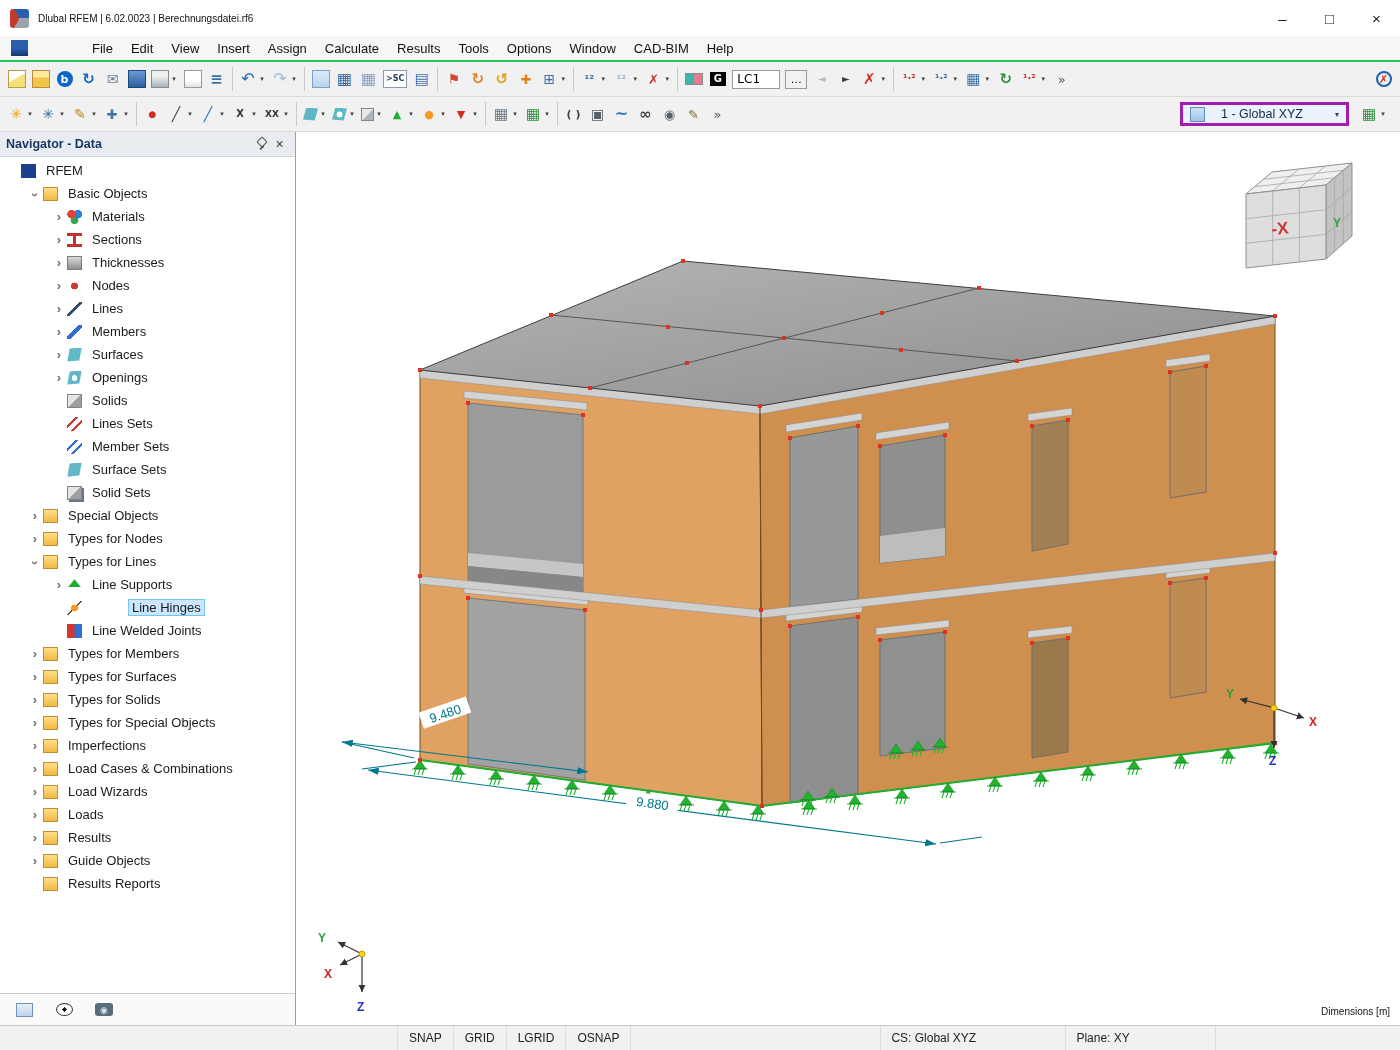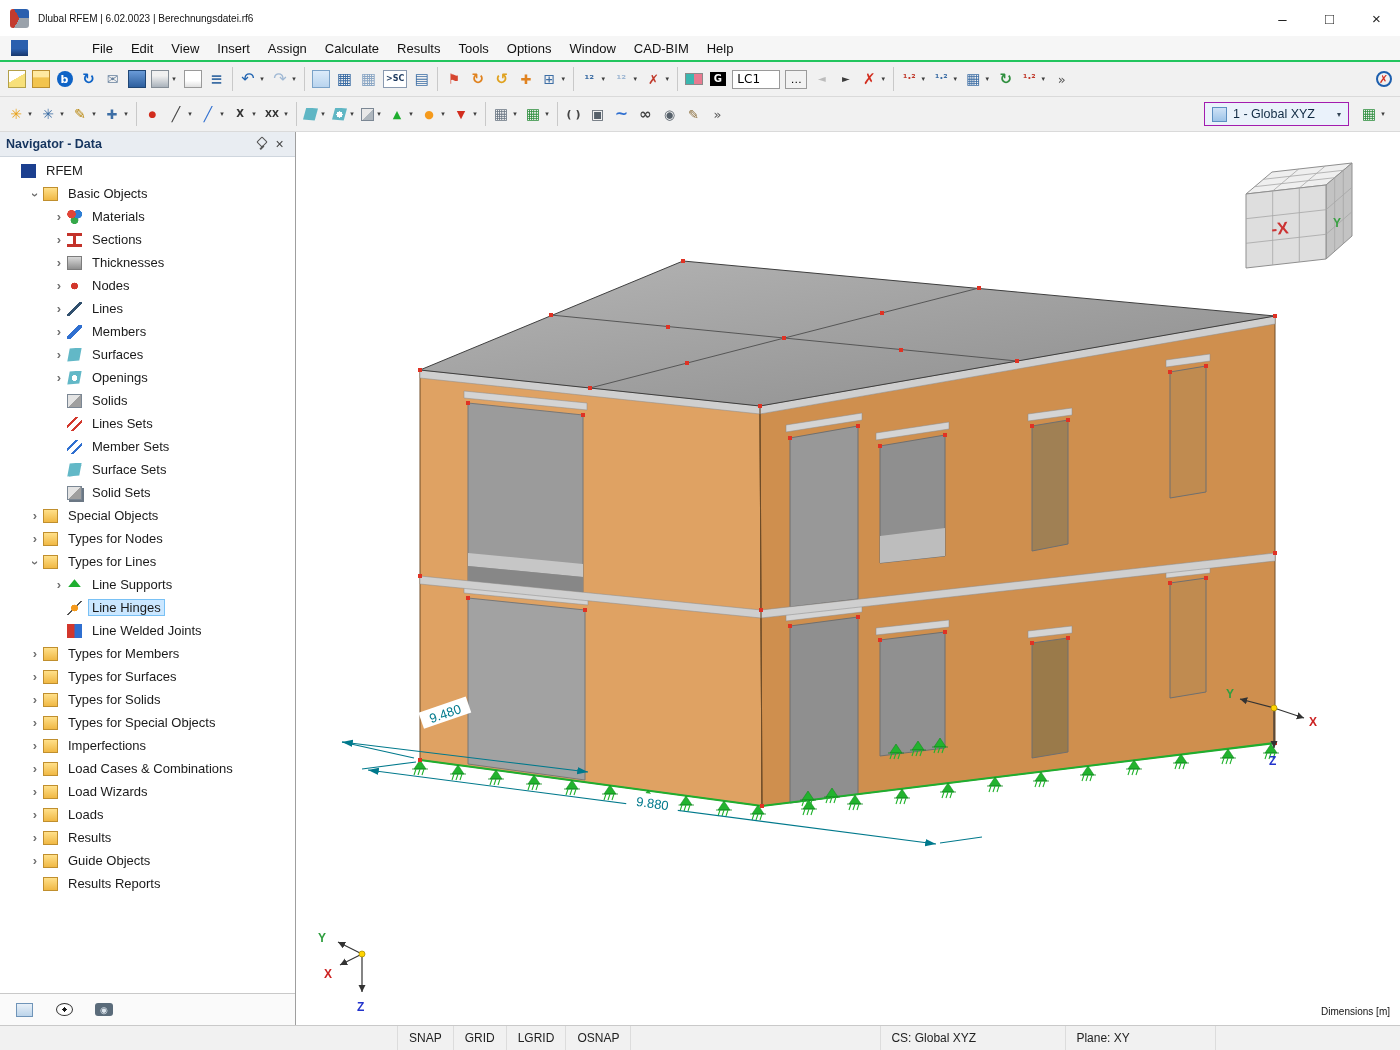--- a/index.html
+++ b/index.html
@@ -20,21 +20,21 @@
   .menu-item { padding:0 9px; height:100%; display:flex; align-items:center; font-size:13px; color:#111; background:none; border:none; }
 
   
   .toolbar { height:35px; background:#f1f1f1; display:flex; align-items:center; padding:0 5px; gap:1px; flex:none; border-bottom:1px solid #dadada; }
   .tb-btn { height:27px; min-width:23px; display:inline-flex; align-items:center; justify-content:center; gap:1px; border:none; background:transparent; padding:0 2px; }
   .tb-glyph { width:18px; height:18px; display:inline-flex; align-items:center; justify-content:center; font-size:13px; line-height:1; font-family:"DejaVu Sans",sans-serif; }
   .tb-caret { font-size:7px; color:#3c3c3c; width:8px; }
   .tb-caret:empty { display:none; }
   .tb-sep { width:1px; min-width:1px; height:24px; background:#c9c9c9; margin:0 3px; padding:0; border:none; }
   .tb-spacer { flex:1 1 auto; background:none; border:none; }
-  .combo { display:flex; align-items:center; gap:6px; background:#eaf2fb; border:1px solid #a21caf; height:24px; padding:0 7px; margin:0 8px; }
+  .combo { display:flex; align-items:center; gap:16px; background:#eaf2fb; border:3px solid #a21caf; height:24px; padding:0 7px; margin:0 8px; }
   .combo-icon { width:15px; height:15px; background:linear-gradient(180deg,#cfe2f6,#9ec4e8); border:1px solid #5d8fc0; }
   .combo-label { font-size:12.5px; color:#102a43; min-width:98px; text-align:left; }
   .combo-caret { font-size:8px; color:#345; }
 
   
   .main { flex:1; display:flex; min-height:0; }
   .navigator { width:296px; flex:none; background:#fff; border-right:1px solid #9f9f9f; display:flex; flex-direction:column; }
   .nav-header { height:25px; background:#e9edf2; display:flex; align-items:center; padding:0 6px; border-bottom:1px solid #cfd6de; flex:none; }
   .nav-title { font-size:12.5px; font-weight:bold; color:#16355f; flex:1; }
   .nav-hbtn { width:19px; height:19px; border:none; background:none; color:#444; font-size:14px; position:relative; }
@@ -42,21 +42,21 @@
   .pin-icon::before { content:""; position:absolute; top:0; left:3px; width:6px; height:6px; border:1.6px solid #555; border-radius:1px; transform:rotate(45deg); }
   .pin-icon::after { content:""; position:absolute; top:7px; left:6px; width:1.6px; height:5px; background:#555; transform:rotate(45deg); }
 
   .nav-tree { flex:1; overflow:hidden; padding-top:2px; }
   .tree-item { display:flex; align-items:center; height:23px; font-size:13px; color:#1a1a1a; white-space:nowrap; cursor:default; }
   .lvl0 { padding-left:6px; } .lvl1 { padding-left:28px; } .lvl2 { padding-left:52px; }
   .twisty { width:14px; flex:none; text-align:center; font-size:13px; color:#707070; display:inline-block; transform-origin:45% 55%; font-weight:bold; }
   .tree-item.open .twisty { transform:rotate(90deg); }
   .ticon { width:15px; height:14px; margin:0 6px 0 1px; display:inline-block; flex:none; }
   .tlabel { padding:1px 4px; }
-  .sel .tlabel { background:#cbe7ff; border:1px solid #79c1f5; padding:0 3px; }
+  .sel .tlabel { background:#cbe7ff; border:1px solid #79c1f5; padding:0 3px;margin-left:40px; }
   .bold .tlabel { font-weight:bold; color:#0b2d6b; }
 
   .nav-footer { height:32px; flex:none; border-top:1px solid #c9c9c9; display:flex; align-items:center; gap:16px; padding:0 12px; background:#fafafa; }
   .nf-btn { width:24px; height:22px; border:none; background:none; display:flex; align-items:center; justify-content:center; }
   .nf-glyph { width:18px; height:16px; display:inline-flex; align-items:center; justify-content:center; font-size:13px; }
 
   .viewport { flex:1; position:relative; background:#fff; overflow:hidden; }
   .canvas { position:absolute; left:0; top:0; }
   .units-label { position:absolute; right:10px; bottom:8px; font-size:10px; color:#111; }
 

